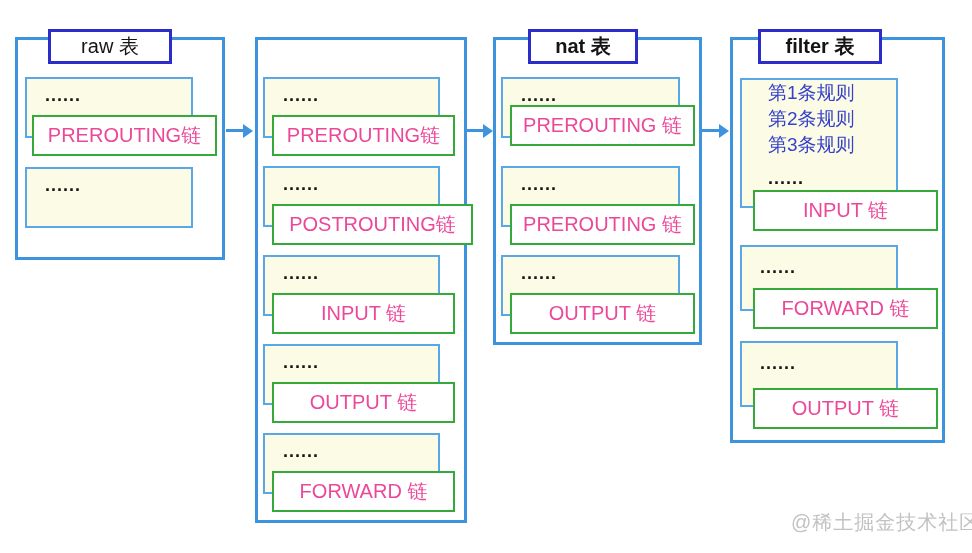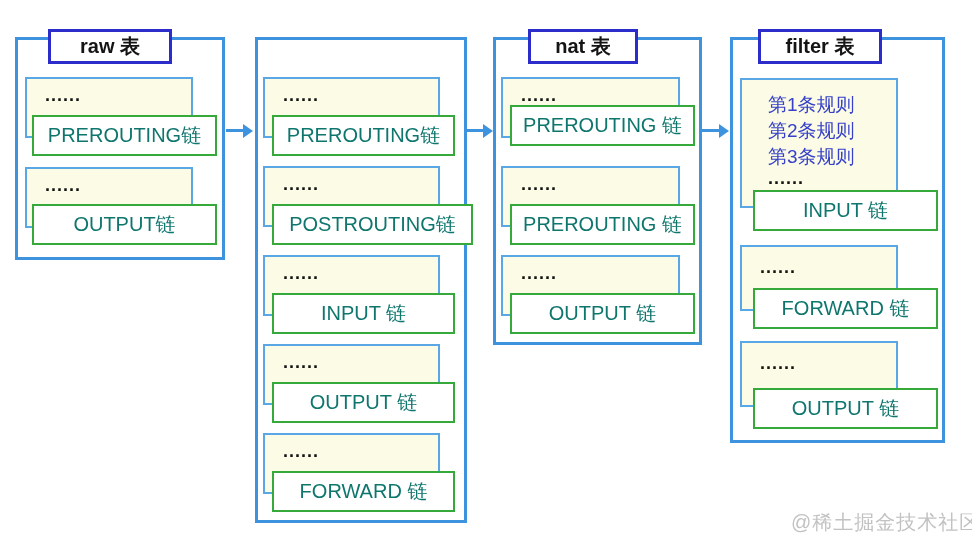--- a/index.html
+++ b/index.html
@@ -2,29 +2,29 @@
 <html><head>
 <meta charset="utf-8">
 <style>
   html,body{margin:0;padding:0;background:#fff;}
   *{box-sizing:border-box;}
   .canvas{position:relative;width:972px;height:553px;background:#ffffff;
           font-family:"Liberation Sans","DejaVu Sans",sans-serif;overflow:hidden;}
   .tbox{position:absolute;border:3px solid #3E93DE;background:transparent;z-index:0;}
   .ttitle{position:absolute;height:35px;border:3px solid #2C2CCB;background:#ffffff;
           display:flex;align-items:center;justify-content:center;
-          font-size:20px;color:#141414;z-index:6;top:29px;font-weight:bold;}
+          font-size:20px;color:#141414;z-index:6;top:29px;}
   .ttitle.bold{font-weight:bold;}
   .note{position:absolute;background:#FBFBE6;border:2px solid #5AA7E6;z-index:1;}
   .dots{position:absolute;left:18px;top:6px;font-weight:800;font-size:18px;
         letter-spacing:1px;color:#141414;white-space:nowrap;}
   .chain{position:absolute;height:41px;border:2px solid #36A93B;background:#ffffff;
          display:flex;align-items:center;justify-content:center;
-         font-size:20px;color:#0f766e;z-index:3;white-space:nowrap;}
-  .rules{position:absolute;left:26px;top:12px;font-size:19px;line-height:26px;color:#3742C8;}
+         font-size:20px;color:#ec4899;z-index:3;white-space:nowrap;}
+  .rules{position:absolute;left:26px;top:0;font-size:19px;line-height:26px;color:#3742C8;}
   .rules .rline{display:block;}
   .rules-dots{position:absolute;left:26px;top:88px;font-weight:800;font-size:18px;
         letter-spacing:1px;color:#141414;}
   .arrow{position:absolute;width:27px;height:14px;z-index:4;top:124px;}
   .arrow .shaft{position:absolute;left:0;top:5px;width:19px;height:3px;background:#3E93DE;}
   .arrow .head{position:absolute;left:17px;top:0;width:0;height:0;
                border-left:10px solid #3E93DE;border-top:7px solid transparent;
                border-bottom:7px solid transparent;}
   .watermark{position:absolute;left:791px;top:509px;font-size:20px;color:#C2C2C2;
              letter-spacing:1px;white-space:nowrap;}
@@ -38,21 +38,20 @@
   <div class="ttitle" style="left:48px;width:124px">raw 表</div>
 
   <div class="note" style="left:25px;top:77px;width:168px;height:61px">
     <span class="dots">......</span>
   </div>
   <div class="chain" style="left:32px;top:115px;width:185px">PREROUTING链</div>
 
   <div class="note" style="left:25px;top:167px;width:168px;height:61px">
     <span class="dots">......</span>
   </div>
-  <div class="chain" style="left:32px;top:204px;width:185px">OUTPUT链</div>
 
   <div class="arrow" style="left:226px">
     <div class="shaft"></div>
     <div class="head"></div>
   </div>
 
   <div class="tbox" style="left:255px;top:37px;width:212px;height:486px"></div>
 
   <div class="note" style="left:263px;top:77px;width:177px;height:61px">
     <span class="dots">......</span>

